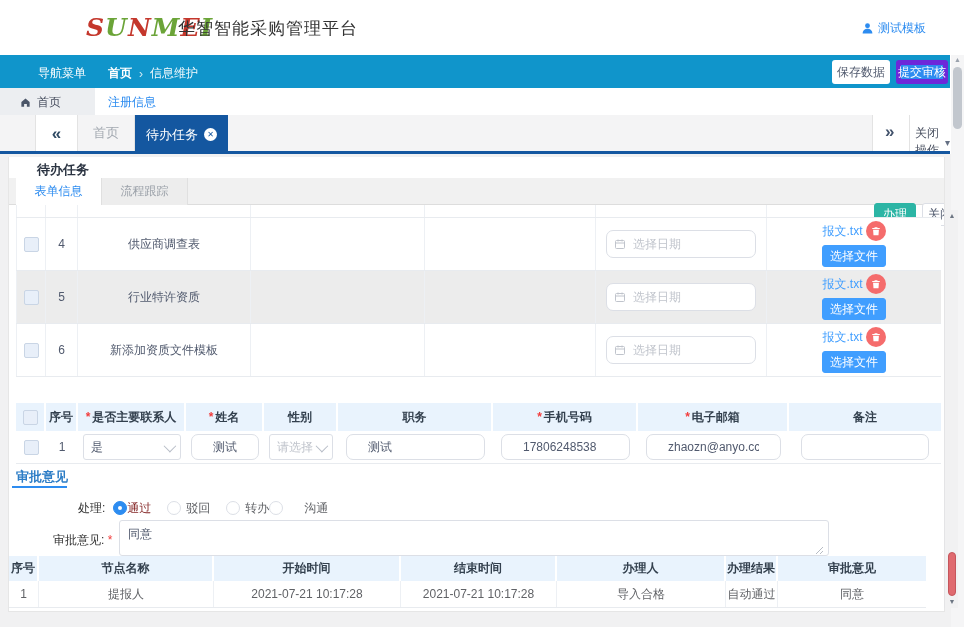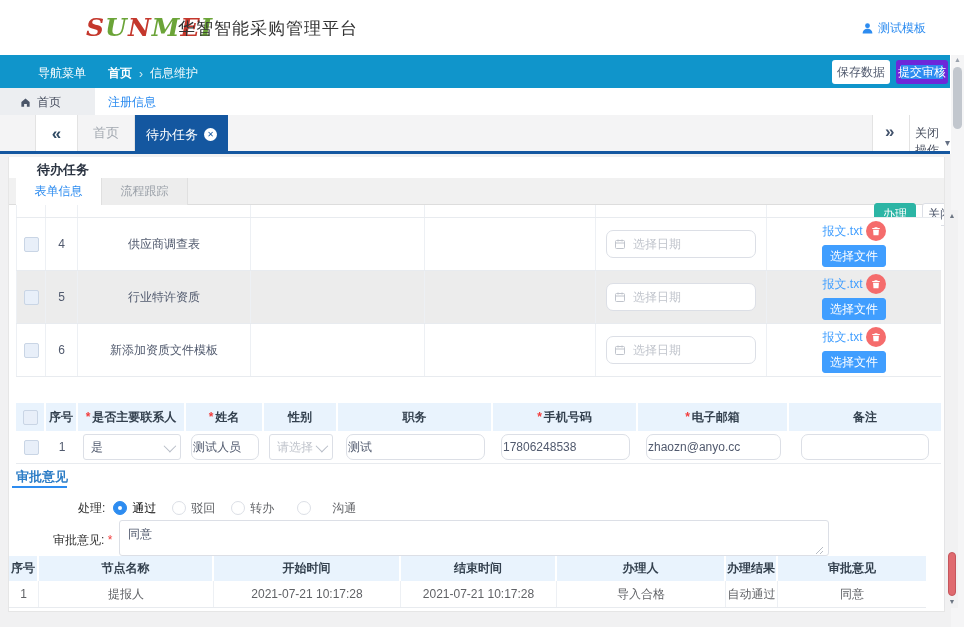--- a/index.html
+++ b/index.html
@@ -10,21 +10,21 @@
   
   .logo{font-family:"DejaVu Serif",serif;font-style:italic;font-weight:bold;font-size:25px;letter-spacing:1px;}
   .c-red{color:#c4372c;} .c-green{color:#6ba438;}
   
   .btn{display:flex;align-items:center;justify-content:center;border-radius:3px;cursor:pointer;box-sizing:border-box;font-size:12px;white-space:nowrap;}
   .btn-blue{background:#409eff;color:#fff;border:1px solid #409eff;}
   .btn-accent{background:#2d8cf0;color:#fff;border:5px solid #6d28d9;}
   .btn-white{background:#fff;color:#515a6e;border:1px solid #dcdfe6;}
   .btn-teal{background:#2cb5a5;color:#fff;border:1px solid #2cb5a5;}
   
-  .inp{box-sizing:border-box;height:26px;border:1px solid #dcdfe6;border-radius:7px;padding:0 1px;
+  .inp{box-sizing:border-box;height:26px;border:1px solid #dcdfe6;border-radius:7px;padding:0 21px;
     font-size:12px;color:#515a6e;background:#fff;outline:none;font-family:inherit;width:100%;}
   .inp::placeholder{color:#c0c4cc;}
   .sel{box-sizing:border-box;height:26px;border:1px solid #dcdfe6;border-radius:3px;display:flex;
     align-items:center;justify-content:space-between;background:#fff;padding:0 7px;width:100%;}
   .ph{color:#c0c4cc;}
   .chev{width:8px;height:8px;border-right:1px solid #b6bcc6;border-bottom:1px solid #b6bcc6;
     transform:rotate(45deg) translateY(-2px);display:inline-block;}
   .cb{width:13px;height:13px;border:1px solid #c9d5e5;background:#e8eff9;border-radius:2px;display:inline-block;}
   
   .frow{display:flex;box-sizing:border-box;}
@@ -333,27 +333,27 @@
 
     <div class="abs" style="left:7px;top:311px;font-size:13px;font-weight:bold;color:#2d7dc6;">
       <span>审批意见</span>
     </div>
     <div class="abs" style="left:3px;top:329px;width:55px;height:2px;background:#2d8cf0;"></div>
 
     <div class="abs flex" style="left:69px;top:342px;height:18px;">
       <span style="color:#333;margin-right:8px;">处理:</span>
       <span class="flex" style="margin-right:16px;">
         <span class="radio on"></span>
-        <span style="margin-left:5px;color:#000000;">通过</span>
+        <span style="color:#7f1d1d;">通过</span>
       </span>
       <span class="flex" style="margin-right:16px;">
         <span class="radio"></span>
         <span style="margin-left:5px;color:#606266;">驳回</span>
       </span>
-      <span class="flex" style="margin-right:23px;align-items:center;">
+      <span class="flex" style="margin-right:0;align-items:center;">
         <span class="radio"></span>
         <span style="margin-left:5px;color:#606266;">转办</span>
       </span>
       <span class="flex">
         <span class="radio"></span>
         <span style="margin-left:21px;color:#606266;">沟通</span>
       </span>
     </div>
 
     <div class="abs" style="left:0;top:363px;width:930px;height:24px;">

